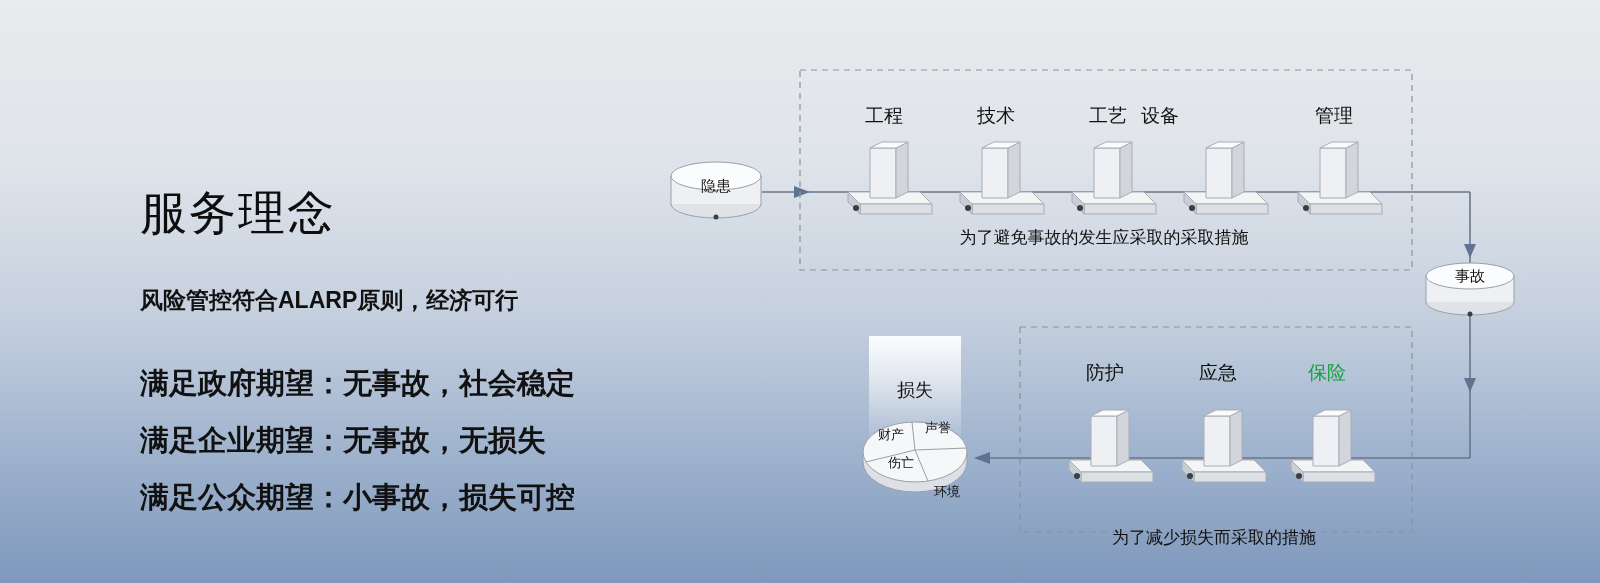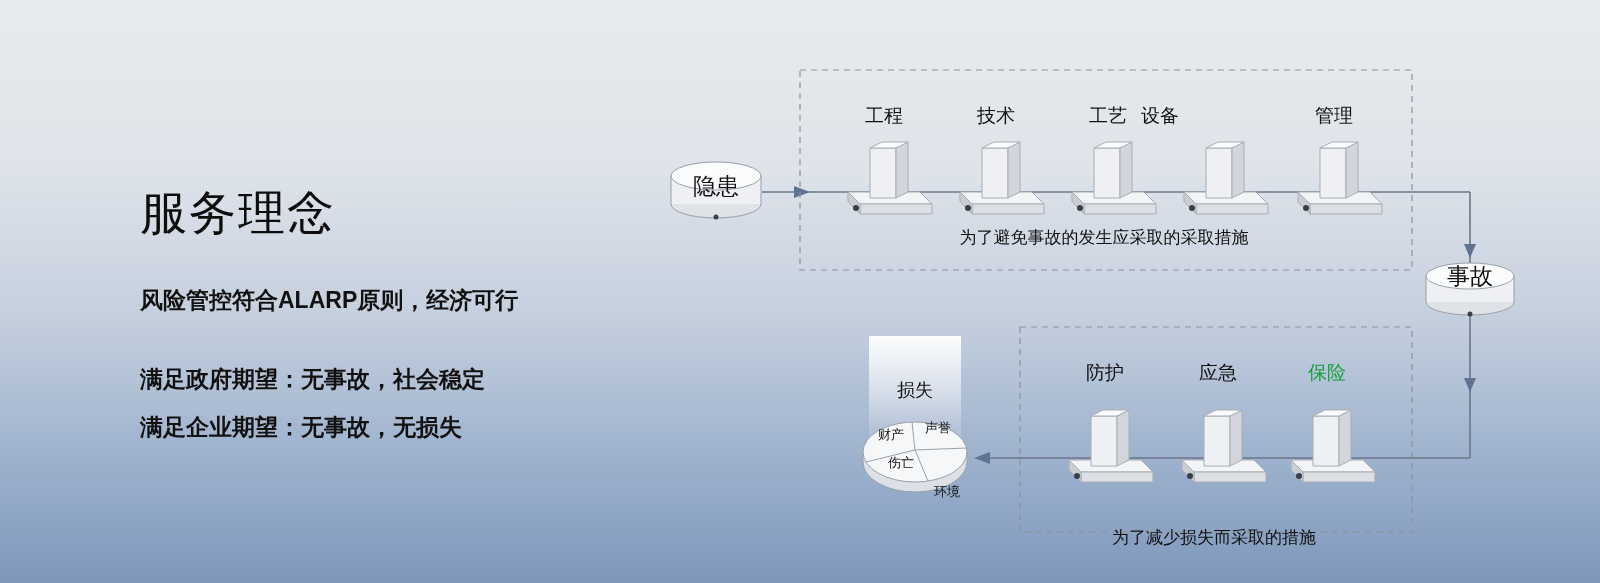--- a/index.html
+++ b/index.html
@@ -5,42 +5,43 @@
   html,body { margin:0; padding:0; }
   .stage {
     position:relative; width:1600px; height:583px; overflow:hidden;
     background:linear-gradient(180deg,#e9ebed 0%,#dfe4ea 28%,#c4cfde 55%,#9bb0cc 80%,#7e97bb 100%);
     font-family:"Liberation Sans", sans-serif;
   }
   .left-panel { position:absolute; left:140px; top:182px; width:600px; }
   .left-panel h1 { margin:0; font-size:47px; font-weight:400; color:#0d0d0d; letter-spacing:2px; }
   .subtitle { margin:40px 0 0 0; font-size:23px; font-weight:700; color:#111; }
   .expectations { margin-top:48px; }
-  .expectations p { margin:0 0 17px 0; font-size:23px; font-weight:700; color:#111; }
+  .expectations p { margin:0 0 17px 0; font-size:29px; font-weight:700; color:#111; }
 
   .gfx { position:absolute; left:0; top:0; width:1600px; height:583px; }
 
   .lbl { position:absolute; transform:translate(-50%,-50%); font-weight:400; color:#111; white-space:nowrap; }
   .lbl.barrier { font-size:19px; }
-  .lbl.node { font-size:23px; }
+  .lbl.node { font-size:15px; }
   .lbl.caption { font-size:17px; }
   .lbl.loss { font-size:18px; }
   .lbl.pie { font-size:13px; }
 </style>
 </head>
 <body>
 
 <div class="stage">
 
   <div class="left-panel">
     <h1>服务理念</h1>
     <p class="subtitle">风险管控符合ALARP原则，经济可行</p>
     <div class="expectations">
       <p>满足政府期望：无事故，社会稳定</p>
       <p>满足企业期望：无事故，无损失</p>
+      <p>满足公众期望：小事故，损失可控</p>
     </div>
   </div>
 
   <svg class="gfx" viewBox="0 0 1600 583">
     <defs>
       <g id="barrier">
         <polygon points="14,58 86,58 98,70 26,70" fill="#f3f4f6" stroke="#a8adb5" stroke-width="1"></polygon>
         <polygon points="26,70 98,70 98,80 26,80" fill="#dcdfe4" stroke="#a8adb5" stroke-width="1"></polygon>
         <polygon points="14,58 26,70 26,80 14,68" fill="#c9cdd4" stroke="#a8adb5" stroke-width="1"></polygon>
         <polygon points="36,14 62,14 62,64 36,64" fill="#eef0f3" stroke="#a8adb5" stroke-width="1"></polygon>

